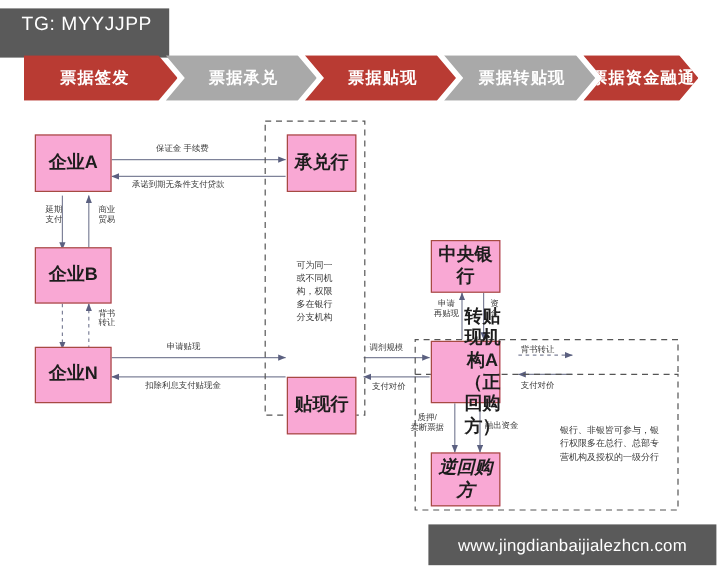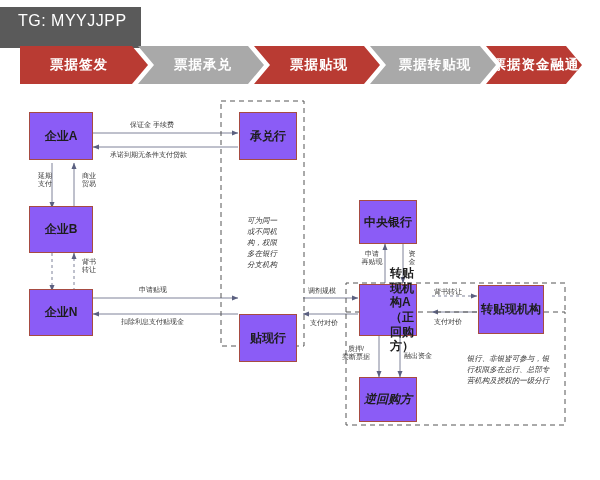--- a/index.html
+++ b/index.html
@@ -76,27 +76,27 @@
     left: 0;
     top: 0;
     width: 600px;
     height: 480px;
   }
 
   .node {
     position: absolute;
     box-sizing: border-box;
     border: 1.6px solid #a64b42;
-    background: #8b5cf6;
+    background: #f9a8d4;
     display: flex;
     align-items: center;
     justify-content: center;
-    text-align: left;
+    text-align: center;
     color: #1d1d1d;
-    font-size: 12px;
+    font-size: 15px;
     font-weight: bold;
     line-height: 1.22;
     padding: 2px;
   }
 
   .vlabel {
     position: absolute;
     font-size: 7px;
     color: #3a3a3a;
     line-height: 1.15;
@@ -110,21 +110,20 @@
     line-height: 1.15;
     white-space: nowrap;
   }
   .blocktext {
     position: absolute;
     font-size: 7.5px;
     color: #3a3a3a;
     line-height: 1.45;
     text-align: center;
     white-space: pre-line;
-    font-style: italic;
   }
 
   
   .watermark {
     position: absolute;
     left: 357px;
     top: 437px;
     width: 240px;
     height: 34px;
     background: #5a5a5a;
@@ -194,21 +193,20 @@
     </g>
   </svg>
 
   <div class="node" style="left:29px;  top:112px; width:64px;  height:48px;">企业A</div>
   <div class="node" style="left:29px;  top:206px; width:64px;  height:47px;">企业B</div>
   <div class="node" style="left:29px;  top:289px; width:64px;  height:47px;">企业N</div>
   <div class="node" style="left:239px; top:112px; width:58px;  height:48px;">承兑行</div>
   <div class="node" style="left:239px; top:282px; width:58px;  height:48px;margin-top:32px;">贴现行</div>
   <div class="node" style="left:359px; top:200px; width:58px;  height:44px;">中央银行</div>
   <div class="node" style="left:359px; top:284px; width:58px;  height:52px;padding-left:30px;">转贴现机构A（正回购方）</div>
-  <div class="node" style="left:478px; top:285px; width:66px;  height:49px;">转贴现机构</div>
   <div class="node" style="left:359px; top:377px; width:58px;  height:45px;font-style:italic;">逆回购方</div>
 
   <div class="hlabel" style="left:130px; top:121px;">保证金 手续费</div>
   <div class="hlabel" style="left:110px; top:151px;">承诺到期无条件支付贷款</div>
   <div class="vlabel" style="left:32px;  top:172px; width:26px;">延期
 支付</div>
   <div class="vlabel" style="left:76px;  top:172px; width:26px;">商业
 贸易</div>
   <div class="vlabel" style="left:76px;  top:258px; width:26px;">背书
 转让</div>
@@ -228,14 +226,15 @@
 
   <div class="blocktext" style="left:234px; top:216px; width:56px;">可为同一
 或不同机
 构，权限
 多在银行
 分支机构</div>
   <div class="blocktext" style="left:456px; top:354px; width:104px; text-align:center;">银行、非银皆可参与，银
 行权限多在总行、总部专
 营机构及授权的一级分行</div>
 
+  <div class="watermark">www.jingdianbaijialezhcn.com</div>
 
 </div>
 
 </body></html>

